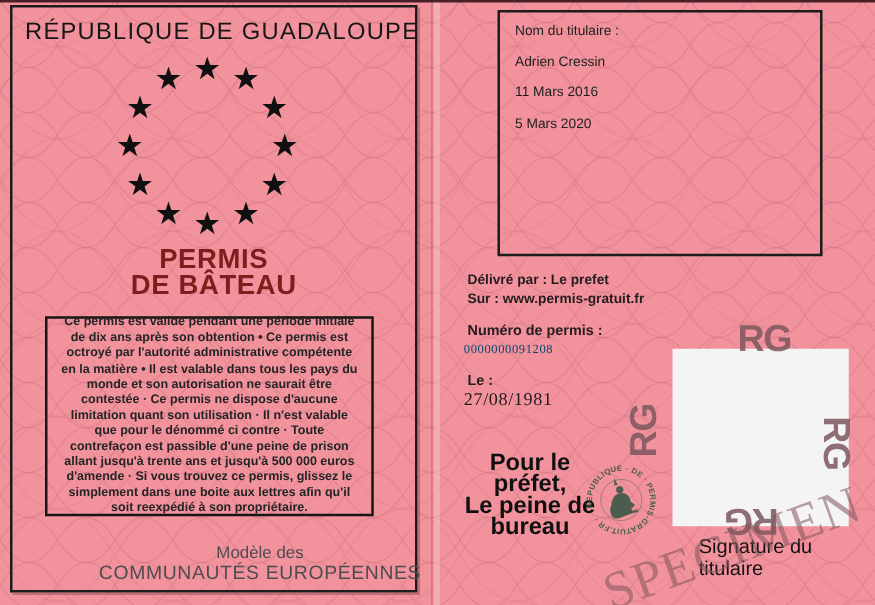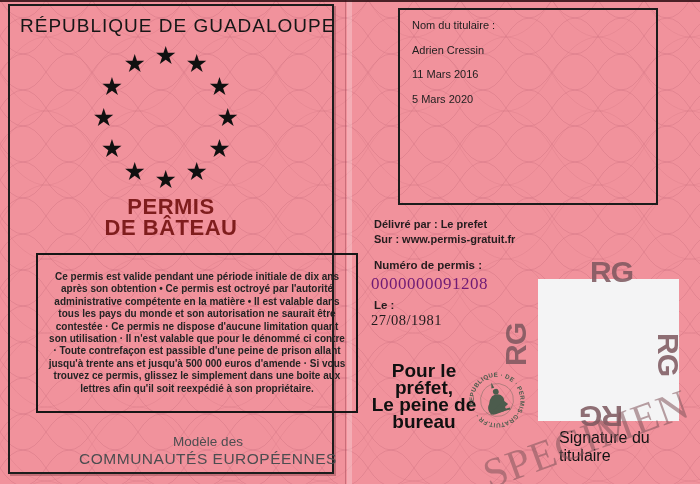--- a/index.html
+++ b/index.html
@@ -40,21 +40,21 @@
   }
   .eu-stars{position:absolute;left:0;top:0;width:100%;height:100%;}
   .eu-stars span{
     position:absolute;font-size:25px;line-height:25px;color:#101010;
   }
   .main-title{
     position:absolute;left:0;top:190px;width:100%;text-align:center;
     font-size:22px;font-weight:bold;line-height:21px;letter-spacing:.5px;color:#7f1d1d;
   }
   .notice-box{
-    position:absolute;left:26px;top:247px;width:322px;height:160px;
+    position:absolute;left:26px;top:247px;width:263px;height:160px;
     border:2px solid #161616;box-sizing:border-box;
     display:flex;align-items:center;justify-content:center;
     padding:3px 9px;
   }
   .notice-box p{
     margin:0;font-size:10px;font-weight:bold;line-height:12.4px;
     text-align:center;color:#242424;
   }
   .model-footer{
     position:absolute;left:0;top:428px;width:100%;text-align:center;
@@ -69,21 +69,21 @@
     position:absolute;left:362px;top:8px;width:260px;height:197px;
     border:2px solid var(--ink);box-sizing:border-box;
     padding:10px 8px 0 12px;z-index:2;margin-left:36px;
   }
   .holder-box .line{font-size:11px;line-height:11.5px;margin-bottom:13px;color:#1E1E1E;}
   .deliver{
     position:absolute;left:374px;top:217px;
     font-size:11px;font-weight:bold;line-height:14.5px;color:#241C1E;z-index:2;
   }
   .num-label{position:absolute;left:374px;top:259px;font-size:11.5px;font-weight:bold;color:#241C1E;z-index:2;}
-  .num-value{position:absolute;left:371px;top:274px;font-family:"Liberation Serif",serif;font-size:17px;letter-spacing:.5px;color:#701a75;z-index:2;}
+  .num-value{position:absolute;left:371px;top:274px;font-family:"Liberation Serif",serif;font-size:10px;letter-spacing:.5px;color:#0c4a6e;z-index:2;}
   .le-label{position:absolute;left:374px;top:299px;font-size:11.5px;font-weight:bold;color:#241C1E;z-index:2;}
   .le-value{position:absolute;left:371px;top:312px;font-family:"Liberation Serif",serif;font-size:14.5px;letter-spacing:.5px;color:#201A1C;z-index:2;}
   .prefet{
     position:absolute;left:368px;top:362px;width:112px;text-align:center;
     font-size:19px;font-weight:bold;line-height:17px;color:#101010;z-index:2;
   }
   .photo-box{
     position:absolute;left:538px;top:279px;width:141px;height:142px;
     background:var(--photo-box);z-index:2;
   }

